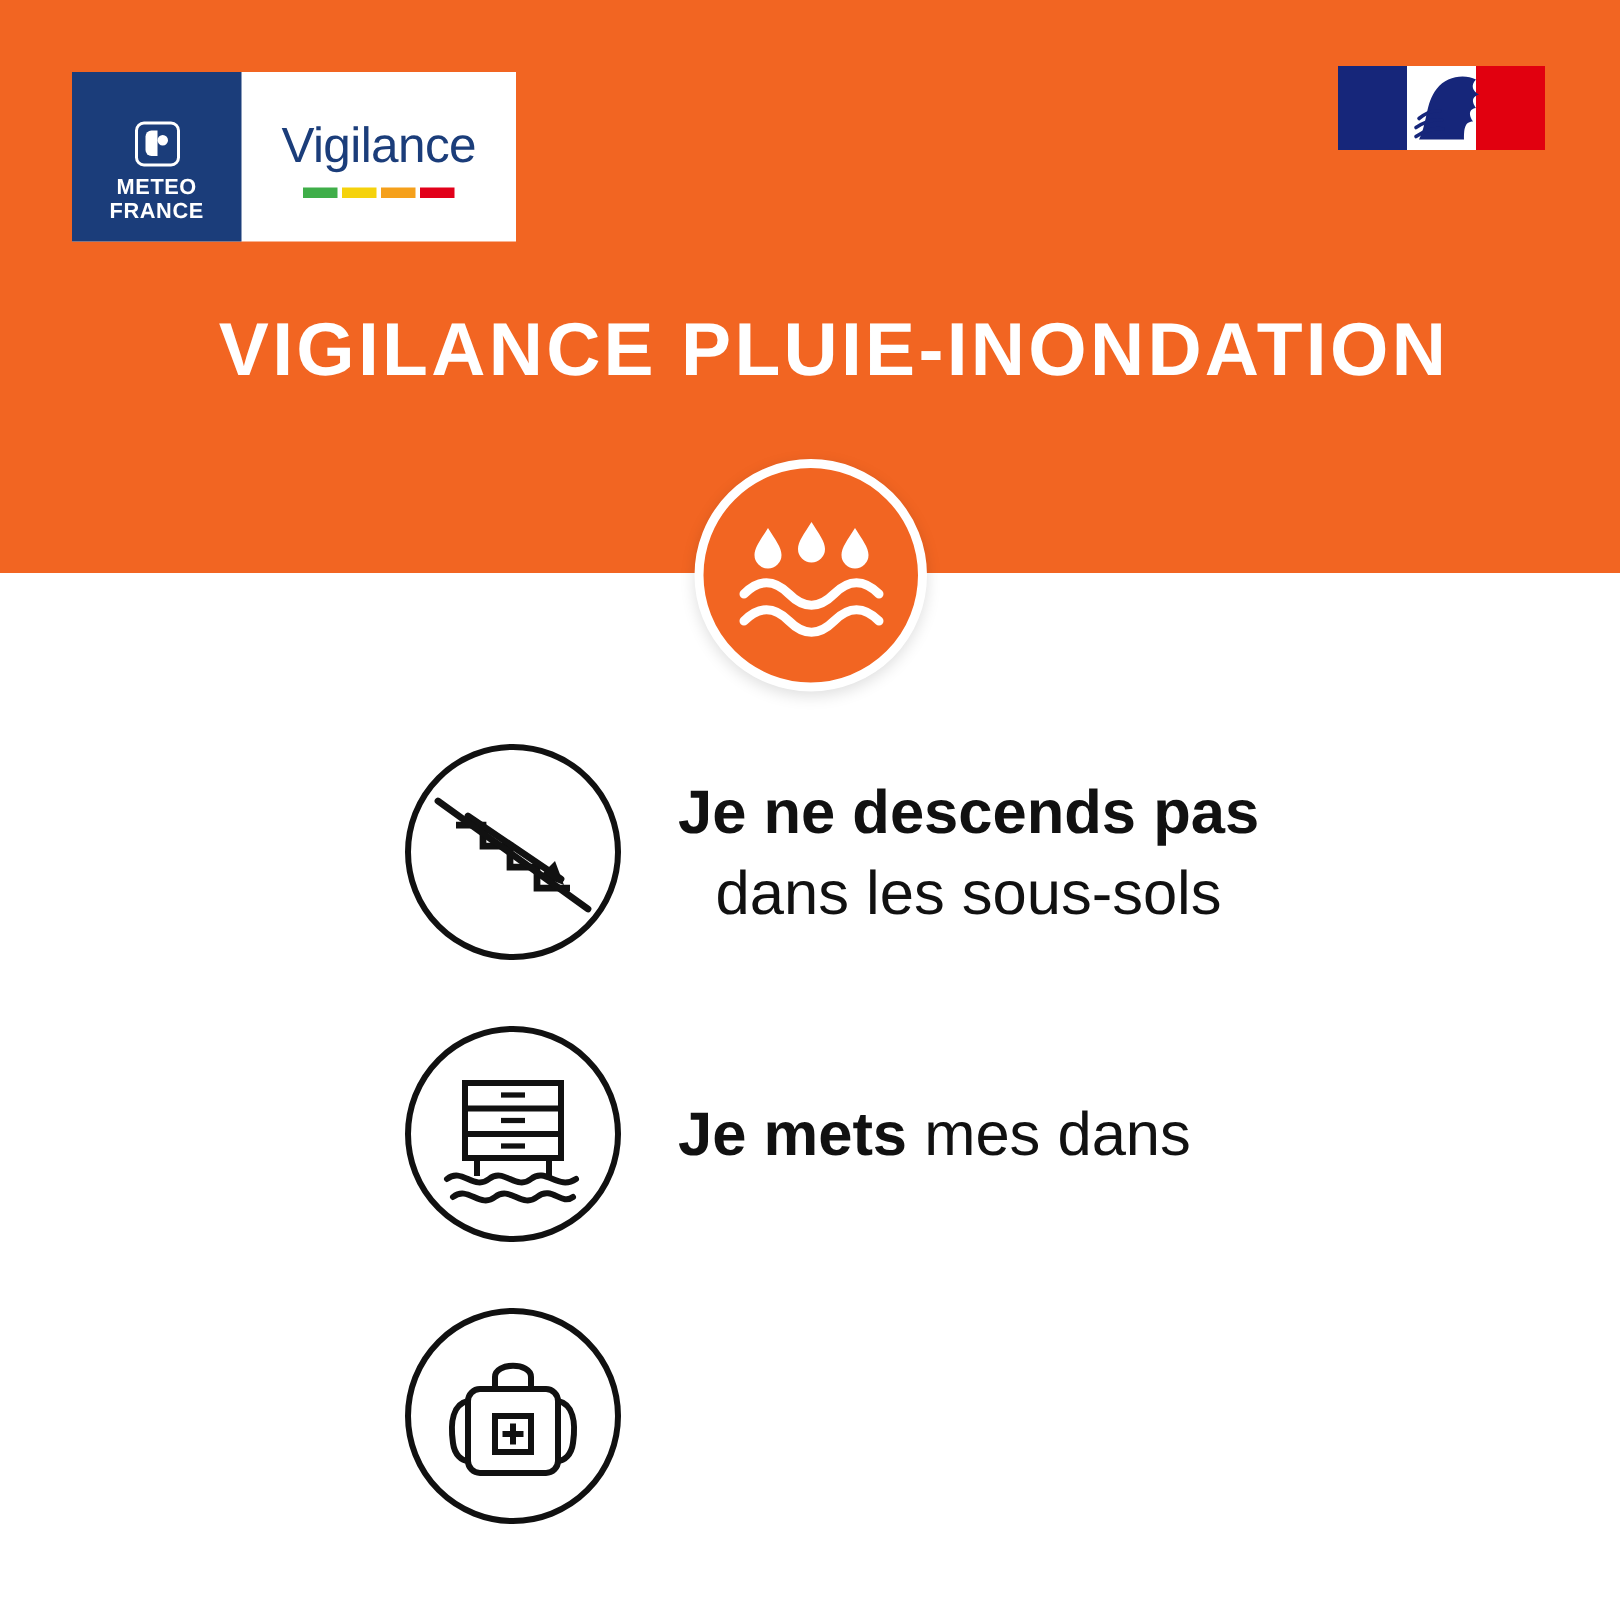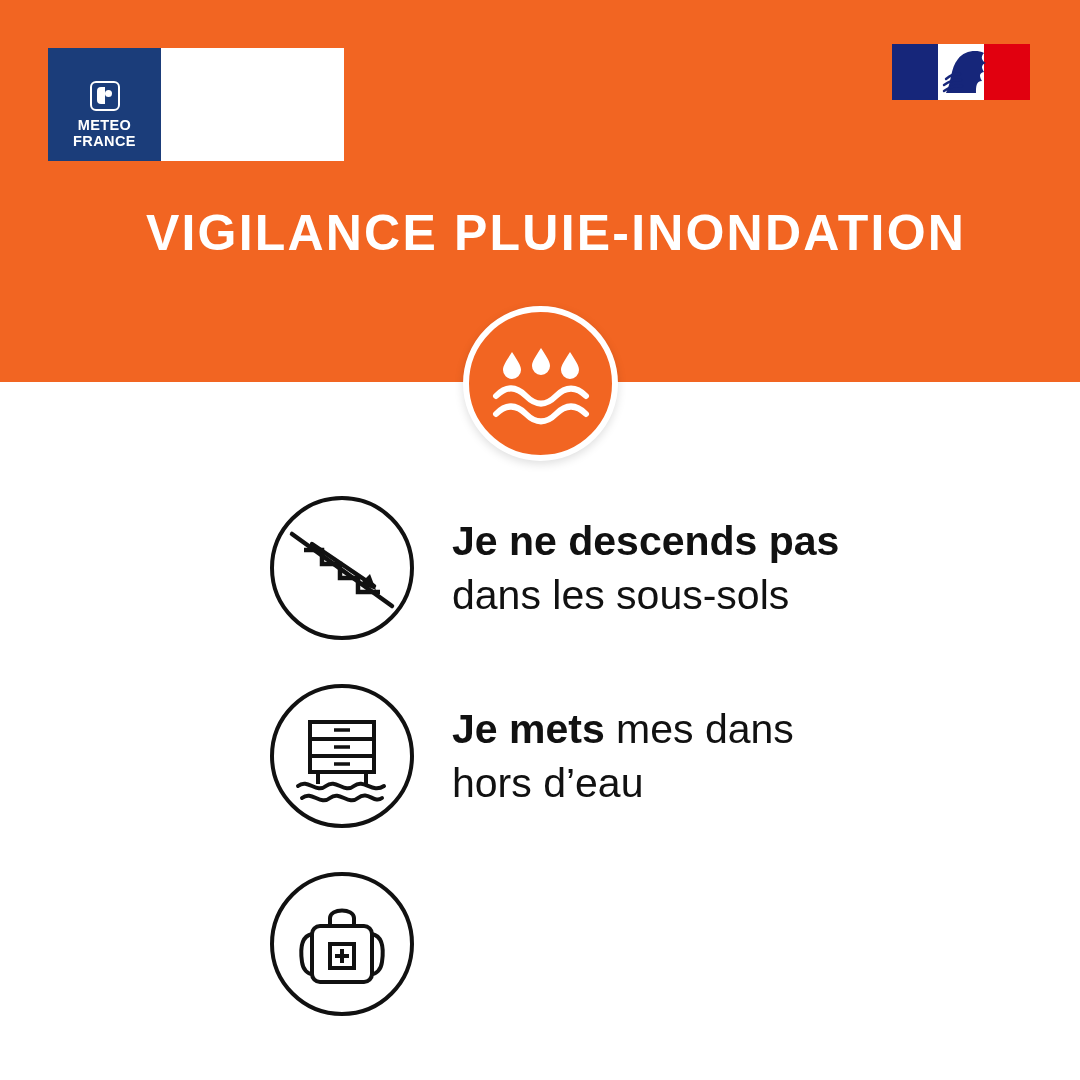--- a/index.html
+++ b/index.html
@@ -191,35 +191,45 @@
     font-size: 41px;
     line-height: 1.32;
     max-width: 560px;
   }
   .advice-text .strong {
     font-weight: bold;
   }
   .advice-text .line2 {
     display: block;
     font-weight: 400;
+    text-align: center;
   }
 </style>
 </head>
 <body>
 
 <div class="poster">
 
   <div class="header-band"></div>
 
   <div class="logo-block">
     <div class="logo-mf">
       <div class="mf-mark"></div>
       <div class="mf-text">
         <div>METEO</div>
         <div>FRANCE</div>
+      </div>
+    </div>
+    <div class="logo-vig">
+      <div class="vig-word">Vigilance</div>
+      <div class="vig-scale">
+        <span style="background:#3FAE49"></span>
+        <span style="background:#F5D20C"></span>
+        <span style="background:#F5A01B"></span>
+        <span style="background:#E2001A"></span>
       </div>
     </div>
   </div>
 
   <div class="flag-block">
     <div class="flag-blue"></div>
     <div class="flag-white">
       <svg class="marianne" viewBox="0 0 52 50">
         <path d="M4 46 C10 34 8 22 16 12 C22 4 34 2 42 6 C38 10 40 14 44 16 C38 18 40 22 42 25 C36 26 38 31 40 34 C34 34 34 40 34 46 Z" fill="#16267A"></path>
         <path d="M2 44 C8 40 14 38 20 39" stroke="#16267A" stroke-width="2.4" fill="none" stroke-linecap="round"></path>
@@ -273,21 +283,20 @@
           <line x1="66" y1="65" x2="82" y2="65" stroke="#111111" stroke-width="3.5"></line>
           <line x1="66" y1="82" x2="82" y2="82" stroke="#111111" stroke-width="3.5"></line>
           <line x1="50" y1="90" x2="50" y2="102" stroke="#111111" stroke-width="4"></line>
           <line x1="98" y1="90" x2="98" y2="102" stroke="#111111" stroke-width="4"></line>
           <path d="M30 104 C40 96 48 112 58 104 C68 96 76 112 86 104 C96 96 104 112 116 104" fill="none" stroke="#111111" stroke-width="4" stroke-linecap="round"></path>
           <path d="M34 116 C44 108 52 124 62 116 C72 108 80 124 90 116 C100 108 106 122 114 116" fill="none" stroke="#111111" stroke-width="4" stroke-linecap="round"></path>
         </svg>
       </div>
       <div class="advice-text">
         <span class="strong">Je mets</span><span> mes dans</span>
-        <span class="line2">hors d’eau</span>
       </div>
     </div>
 
     <div class="advice-row">
       <div class="advice-icon">
         <svg width="148" height="148" viewBox="0 0 148 148">
           <circle cx="74" cy="74" r="70" fill="none" stroke="#111111" stroke-width="4"></circle>
           <path d="M62 48 C62 38 86 38 86 48 L86 56 L62 56 Z" fill="none" stroke="#111111" stroke-width="4"></path>
           <path d="M52 56 h44 a8 8 0 0 1 8 8 v40 a8 8 0 0 1 -8 8 h-44 a8 8 0 0 1 -8 -8 v-40 a8 8 0 0 1 8 -8 Z" fill="none" stroke="#111111" stroke-width="4"></path>
           <path d="M44 64 C34 66 32 78 34 92 C35 100 40 104 44 104" fill="none" stroke="#111111" stroke-width="4"></path>

